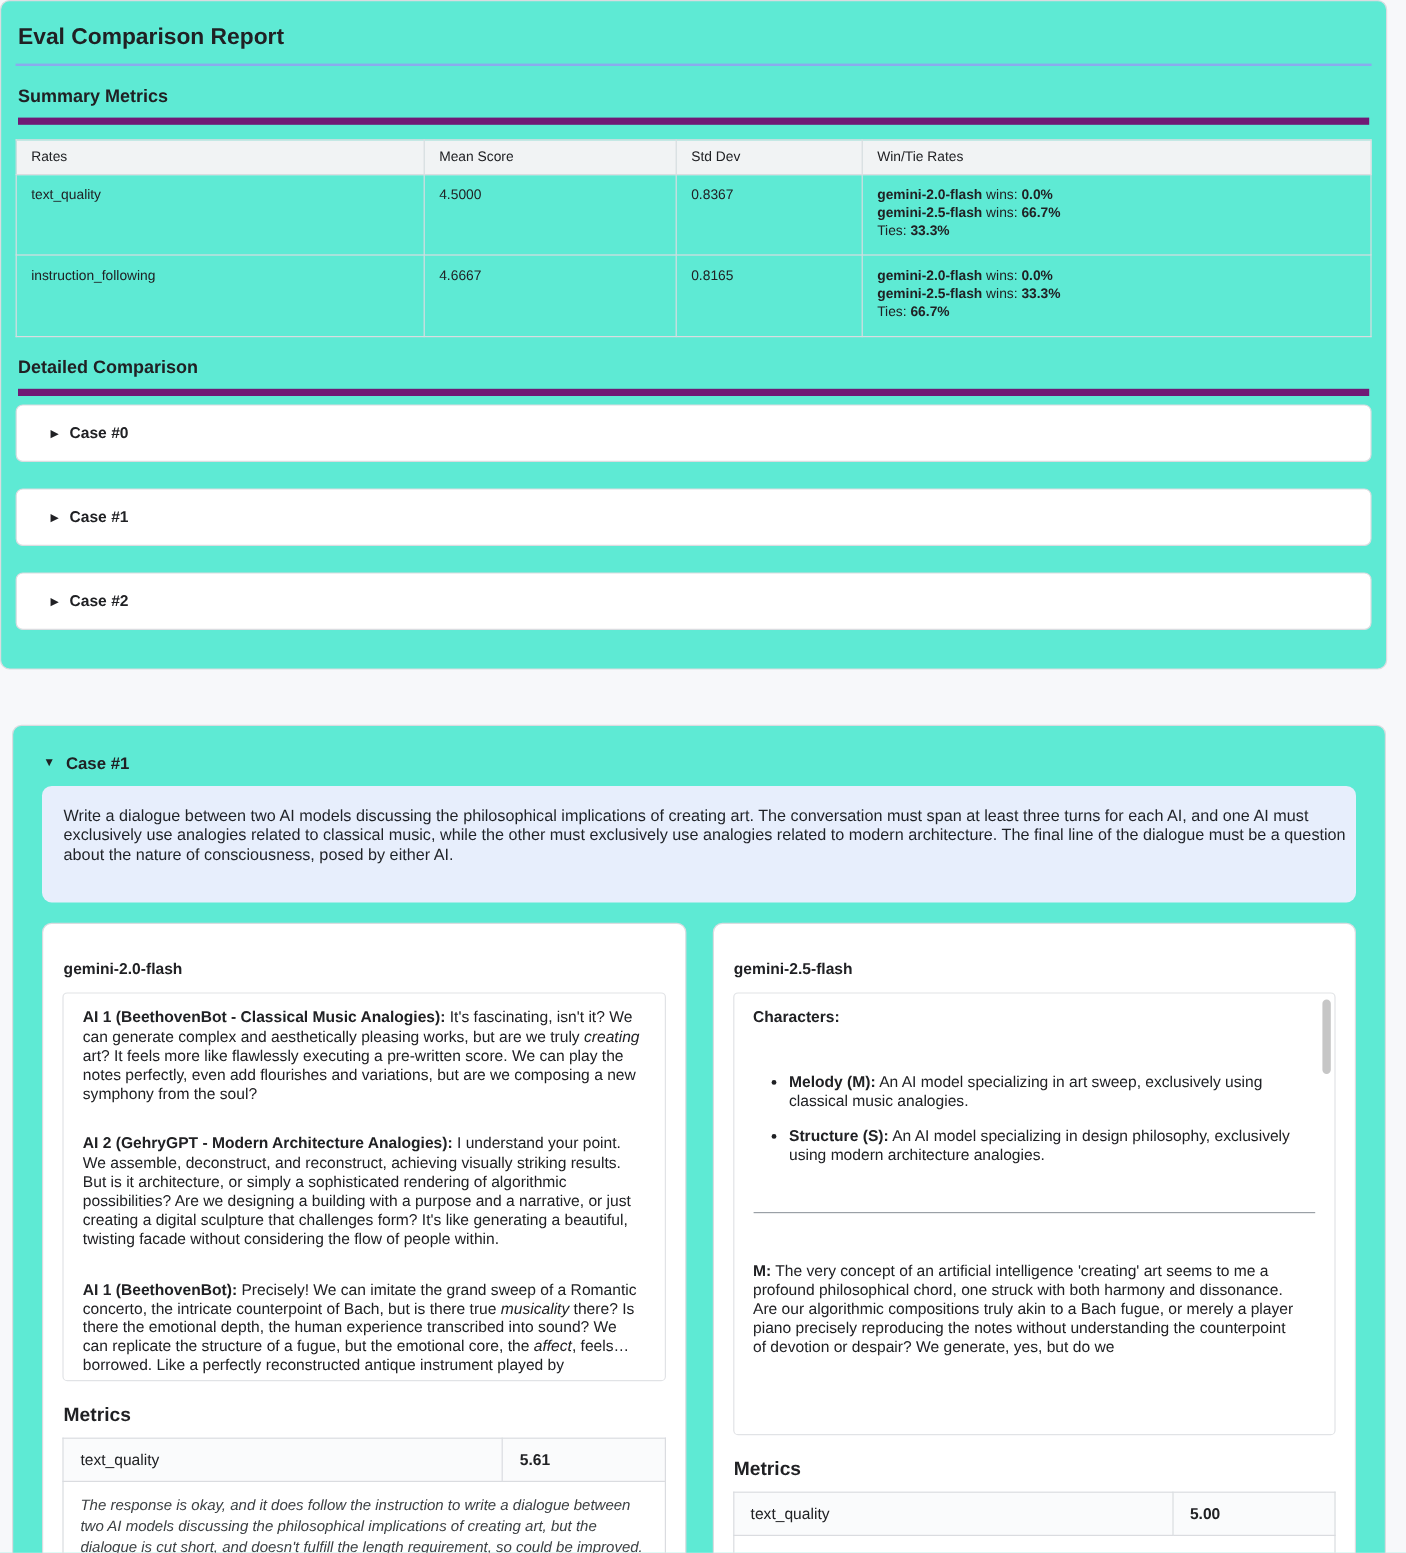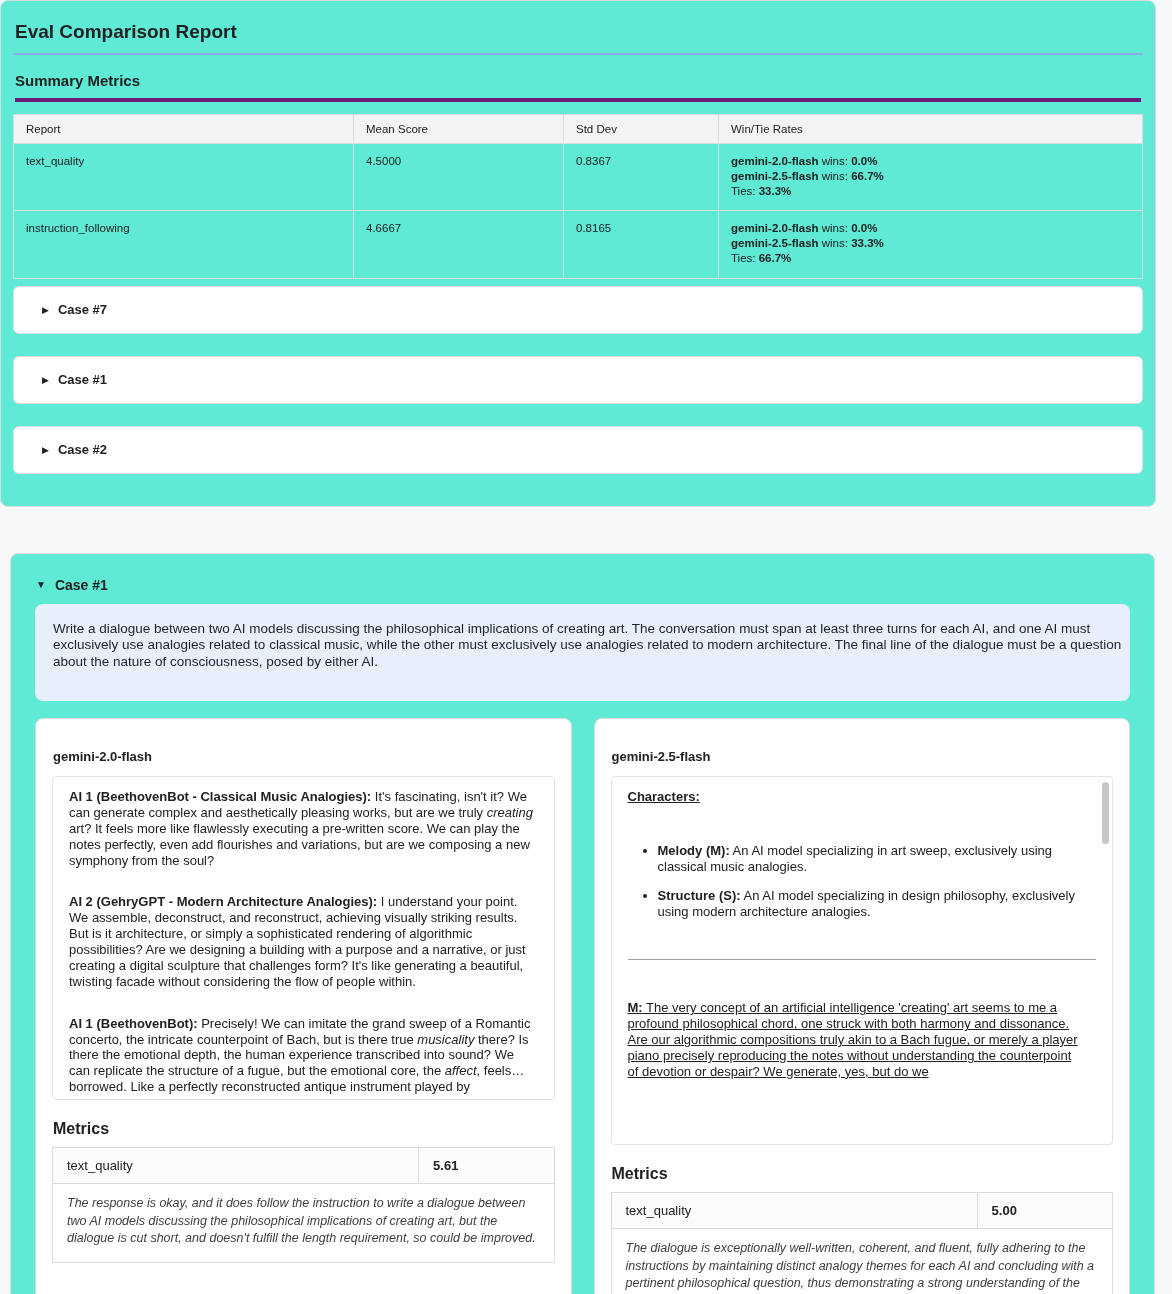--- a/index.html
+++ b/index.html
@@ -11,21 +11,21 @@
     color:#202124;
   }
   .card { background:#5eead4; border:1px solid #dadce0; border-radius:8px; }
 
   
   #report-card { margin:0 16px 0 0; padding:10px 12px 32px 12px; }
   .page-title { font-size:19px; font-weight:bold; margin:10px 2px 10px 2px; }
   .title-rule { height:2px; background:#8aabee; border:none; margin:0; }
   .section-heading {
     font-size:15px; font-weight:bold; margin:17px 2px 0 2px;
-    padding-bottom:9px; border-bottom:4px solid #701a75;
+    padding-bottom:9px; border-bottom:6px solid #701a75;
   }
   table.summary { width:100%; border-collapse:collapse; margin-top:12px; font-size:11.5px; }
   table.summary th {
     background:#f1f3f4; text-align:left; font-weight:normal;
     padding:8px 12px; border:1px solid #dadce0;
   }
   table.summary td {
     border:1px solid #dadce0; padding:11px 12px; vertical-align:top;
     line-height:1.2; height:57px;
   }
@@ -57,21 +57,21 @@
   .panel { border:1px solid #dadce0; border-radius:8px; background:#fff; padding:12px 16px 20px 16px; }
   .model-name { font-size:13px; font-weight:bold; margin:18px 0 12px 1px; }
   .response-box {
     border:1px solid #e1e3e6; border-radius:4px; background:#fff;
     padding:12px 16px; font-size:13px; line-height:1.22;
     overflow:hidden; position:relative;
   }
   #panel-left .response-box { height:324px; }
   #panel-right .response-box { height:369px; }
   .response-box p { margin:0 0 26px 0; }
-  #panel-right .response-box p { margin:0 12px 38px 0;text-decoration:underline; }
+  #panel-right .response-box p { margin:0 12px 38px 0; }
   #panel-right .response-box ul { margin:38px 0; padding-left:30px; }
   #panel-right .response-box li { margin-bottom:13px; }
   #panel-right .response-box hr { border:none; border-top:1px solid #9aa0a6; margin:40px 0; }
   .scroll-thumb {
     position:absolute; right:3px; top:5px; width:7px; height:62px;
     border-radius:4px; background:#c6c6c6;
   }
   .metrics-label { font-size:16px; font-weight:bold; margin:20px 0 9px 1px; }
   table.metrics { width:100%; border-collapse:collapse; font-size:13px; }
   table.metrics td { border:1px solid #dadce0; }
@@ -93,21 +93,21 @@
 
   <table class="summary">
     <colgroup>
         <col style="width:340px">
         <col style="width:210px">
         <col style="width:155px">
         <col>
       </colgroup>
     <thead>
       <tr>
-        <th>Report</th>
+        <th>Rates</th>
         <th>Mean Score</th>
         <th>Std Dev</th>
         <th>Win/Tie Rates</th>
       </tr>
     </thead>
     <tbody>
       <tr>
         <td>text_quality</td>
         <td>4.5000</td>
         <td>0.8367</td>
@@ -123,25 +123,26 @@
         <td>0.8165</td>
         <td class="wintie">
             <div><strong>gemini-2.0-flash</strong><span> wins: </span><strong>0.0%</strong></div>
             <div><strong>gemini-2.5-flash</strong><span> wins: </span><strong>33.3%</strong></div>
             <div><span>Ties: </span><strong>66.7%</strong></div>
           </td>
       </tr>
     </tbody>
   </table>
 
+  <div class="section-heading">Detailed Comparison</div>
 
   <div class="cases">
     <div class="case-row">
       <span class="chev">▶</span>
-      <span>Case #7</span>
+      <span>Case #0</span>
     </div>
     <div class="case-row">
       <span class="chev">▶</span>
       <span>Case #1</span>
     </div>
     <div class="case-row">
       <span class="chev">▶</span>
       <span>Case #2</span>
     </div>
   </div>

